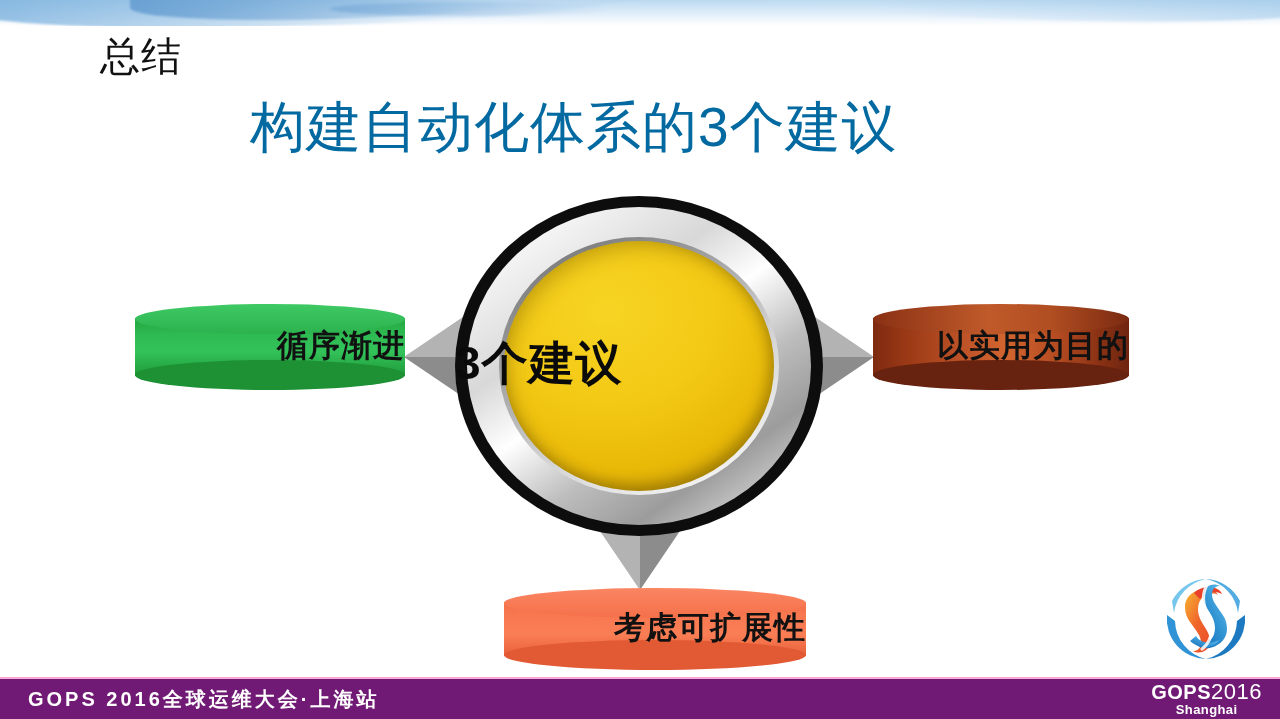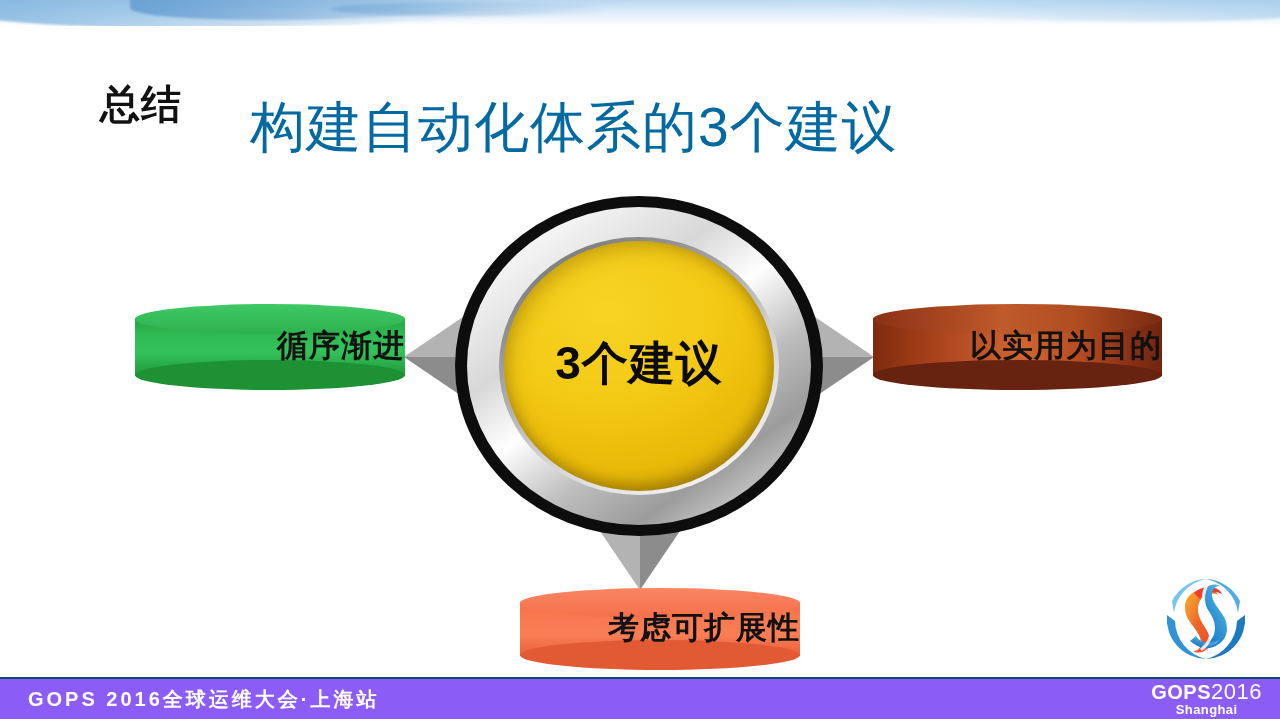--- a/index.html
+++ b/index.html
@@ -67,24 +67,23 @@
     filter: blur(1.4px);
   }
 
   
   .kicker {
     position: absolute;
     left: 100px; top: 33px;
     font-size: 40px;
     line-height: 1.15;
     color: #111111;
-    font-weight: 700;
+    font-weight: 400;
     letter-spacing: 1px;
     white-space: nowrap;
-    margin-top: 48px;
   }
   .main-title {
     position: absolute;
     left: 250px; top: 97px;
     font-size: 55px;
     line-height: 1.12;
     color: #0369a1;
     font-weight: 400;
     letter-spacing: 1px;
     white-space: nowrap;
@@ -137,21 +136,21 @@
         #e9b908 58%,
         #c99a06 78%,
         #8d6b06 100%);
     box-shadow: inset 6px 8px 18px rgba(120,92,4,.30),
                 inset -4px -6px 14px rgba(60,45,2,.35);
   }
   .hub-label {
     position: absolute;
     left: 0; right: 0;
     top: 137px;
-    text-align: center;
+    text-align: left;
     font-size: 46px;
     font-weight: bold;
     color: #0a0a0a;
     letter-spacing: 1px;
     white-space: nowrap;
   }
 
   
   .arrow {
     position: absolute;
@@ -245,37 +244,37 @@
   #cyl-left .top-cap {
     background: linear-gradient(180deg, #3ec964 0%, #2cb24e 100%);
     z-index: 3;
   }
   #cyl-left .bottom-cap {
     background: #1d9134;
     z-index: 1;
   }
 
   
-  #cyl-right { left: 873px; top: 304px; width: 289px; height: 86px; }
+  #cyl-right { left: 873px; top: 304px; width: 256px; height: 86px; }
   #cyl-right .body {
     background: linear-gradient(90deg,
         #7e2a10 0%, #9c3a16 14%, #c2562a 38%,
         #d2652f 52%, #b44b21 72%, #8b3214 88%, #6f2510 100%);
   }
   #cyl-right .top-cap {
     background: linear-gradient(90deg, #8a3114 0%, #c05a2a 45%, #b04d21 70%, #7a2a11 100%);
     z-index: 3;
   }
   #cyl-right .bottom-cap {
     background: #682310;
     z-index: 1;
   }
 
   
-  #cyl-bottom { left: 520px; top: 588px; width: 280px; height: 82px; }
+  #cyl-bottom { left: 504px; top: 588px; width: 302px; height: 82px; }
   #cyl-bottom .body {
     background: linear-gradient(180deg, #f4704a 0%, #f97a52 32%, #fa7e55 60%, #e8603a 100%);
   }
   #cyl-bottom .top-cap {
     background: linear-gradient(180deg, #fb8562 0%, #f4714a 100%);
     z-index: 3;
   }
   #cyl-bottom .bottom-cap {
     background: #e25a34;
     z-index: 1;
@@ -286,22 +285,22 @@
     position: absolute;
     right: 22px; bottom: 48px;
     width: 104px; height: 104px;
   }
 
   
   .footer {
     position: absolute;
     left: 0; bottom: 0;
     width: 1280px; height: 40px;
-    background: #8b5cf6;
-    border-top: 2px solid #0c4a6e;
+    background: #701a75;
+    border-top: 2px solid #f9a8d4;
   }
   .footer-text {
     position: absolute;
     left: 28px; top: 50%;
     transform: translateY(-50%);
     color: #ffffff;
     font-size: 20px;
     font-weight: bold;
     letter-spacing: 3px;
     white-space: nowrap;

